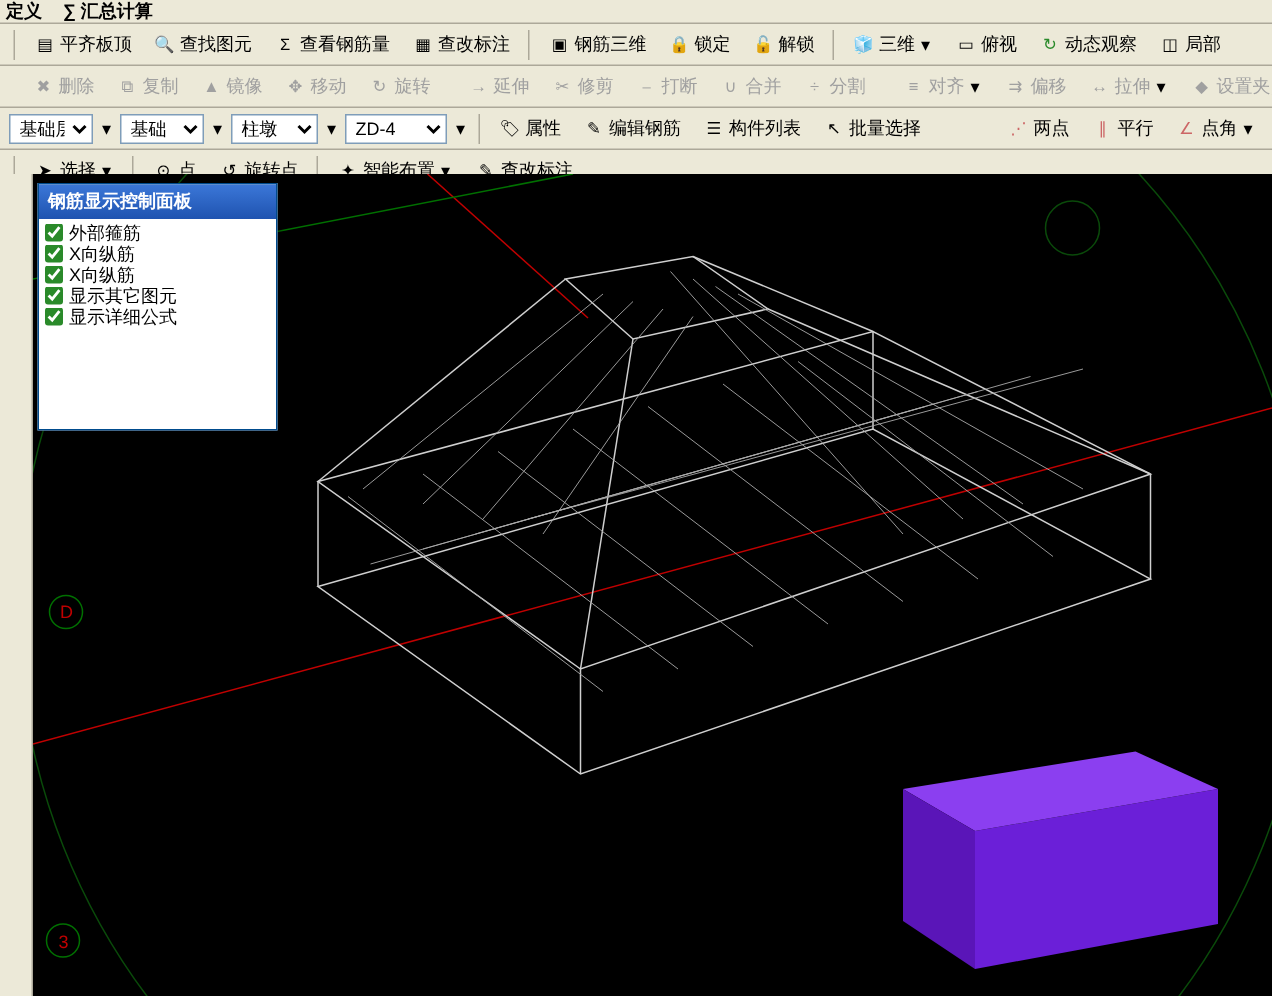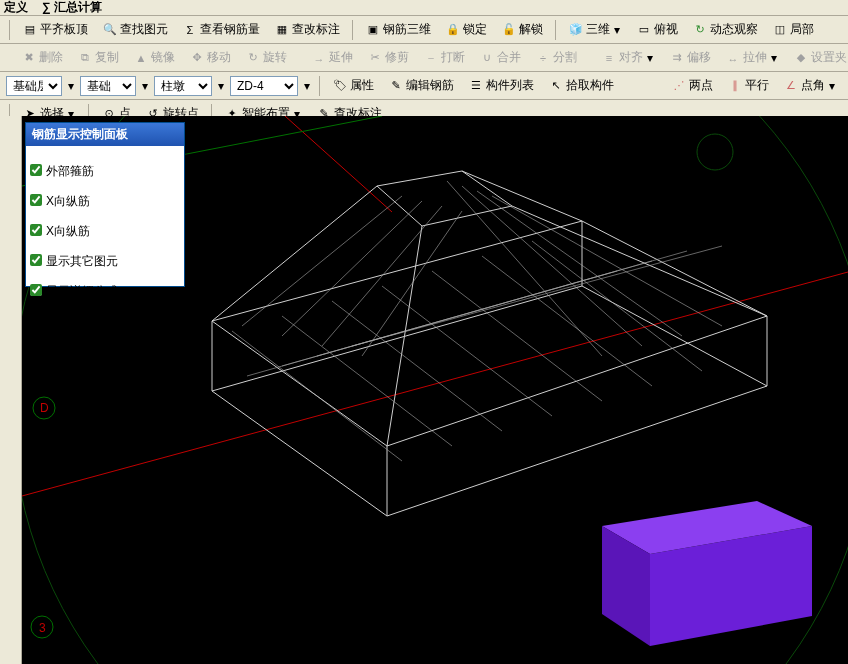--- a/index.html
+++ b/index.html
@@ -11,21 +11,21 @@
   .tbtn.disabled { color: #a0a0a0; }
   .ico { display: inline-flex; width: 16px; height: 16px; align-items: center; justify-content: center; font-size: 11px; }
   .sep { width: 1px; height: 20px; background: #aca899; margin: 0 3px; }
   .combo { height: 20px; border: 1px solid #7f9db9; background: #fff; padding: 0 2px; font-size: 12px; }
   .dropbtn { display: inline-block; width: 10px; text-align: center; color: #000; }
   .workarea { position: absolute; top: 116px; left: 22px; right: 0; bottom: 0; background: #000; overflow: hidden; }
   .vtoolbar { position: absolute; top: 116px; left: 0; width: 22px; bottom: 0; background: #ece9d8; border-right: 1px solid #aca899; }
   .panel { position: absolute; top: 122px; left: 25px; width: 160px; background: #fff; border: 1px solid #004b8d; box-shadow: 2px 2px 4px rgba(0,0,0,0.3); }
   .panel-title { background: linear-gradient(#3b77d8,#1f53b0); color: #fff; font-weight: bold; padding: 3px 6px; font-size: 12px; }
   .panel-body { background: #fff; height: 140px; padding: 2px; }
-  .chk { display: flex; align-items: flex-start; gap: 4px; padding: 0 2px; line-height: 14px; margin-top: 16px; }
+  .chk { display: flex; align-items: center; gap: 4px; padding: 0 2px; line-height: 14px; }
   .chk input { width: 12px; height: 12px; accent-color: #2a8a2a; }
   .viewport-svg { width: 100%; height: 100%; display: block; }
 </style>
 </head>
 <body>
 
 <div class="menubar">
   <span>定义</span>
   <span>∑ <span>汇总计算</span></span>
 </div>
@@ -162,21 +162,21 @@
   <div class="tbtn">
       <span class="ico">✎</span>
       <span>编辑钢筋</span>
     </div>
   <div class="tbtn">
       <span class="ico">☰</span>
       <span>构件列表</span>
     </div>
   <div class="tbtn">
       <span class="ico">↖</span>
-      <span>拾取构件</span>
+      <span>批量选择</span>
     </div>
   <div style="flex:1"></div>
   <div class="tbtn">
       <span class="ico" style="color:#c66">⋰</span>
       <span>两点</span>
     </div>
   <div class="tbtn">
       <span class="ico" style="color:#c66">∥</span>
       <span>平行</span>
     </div>

